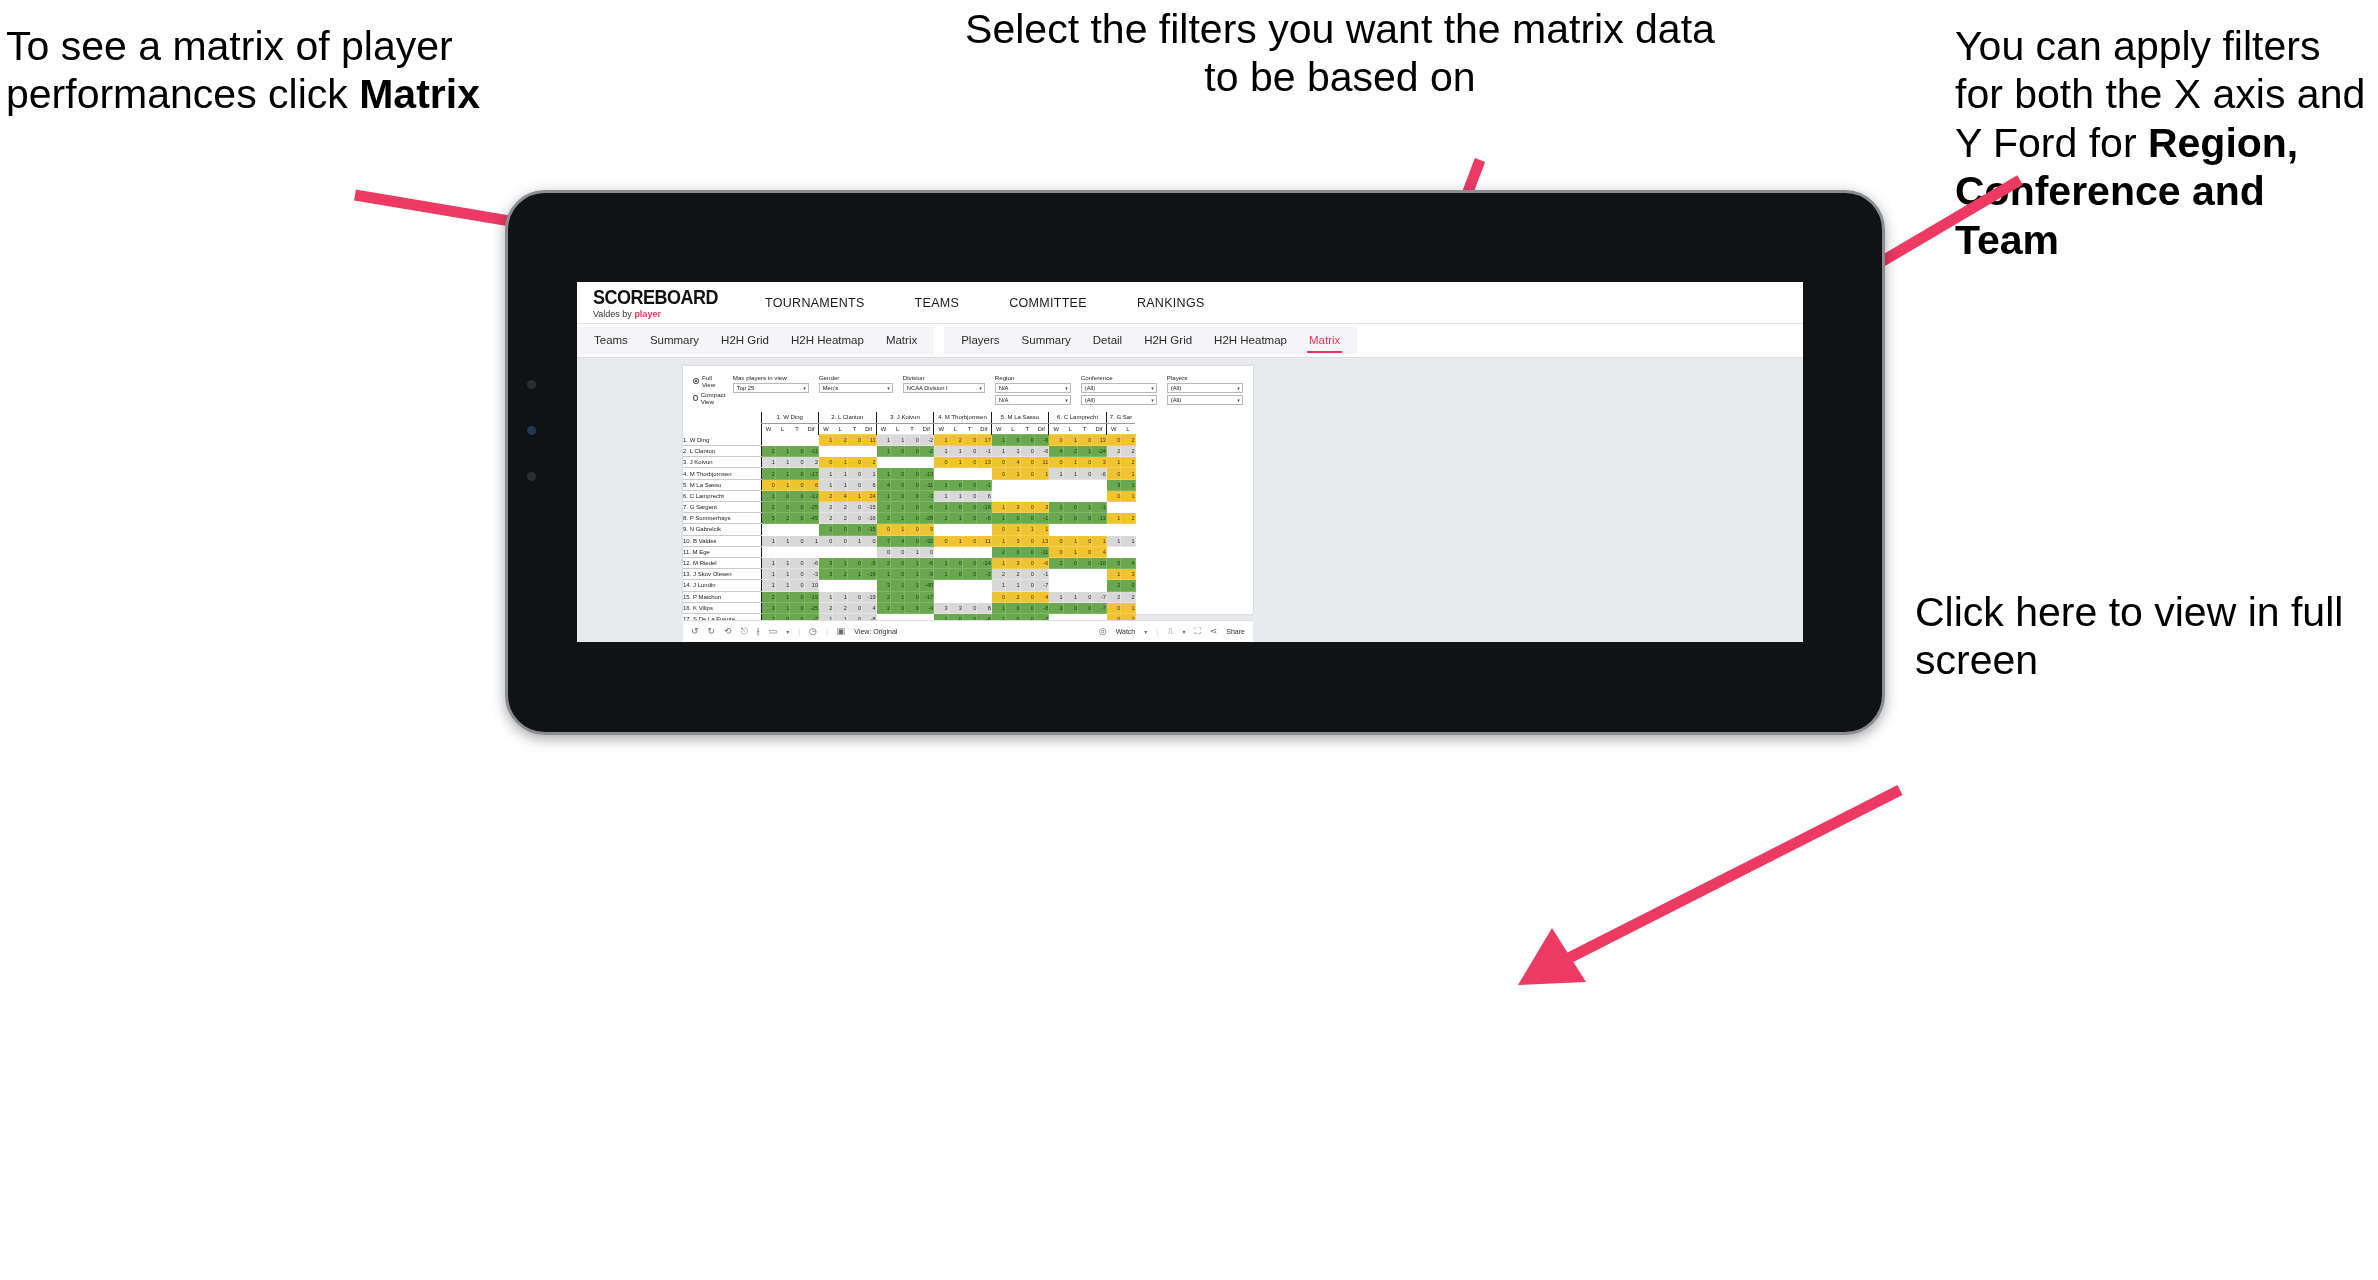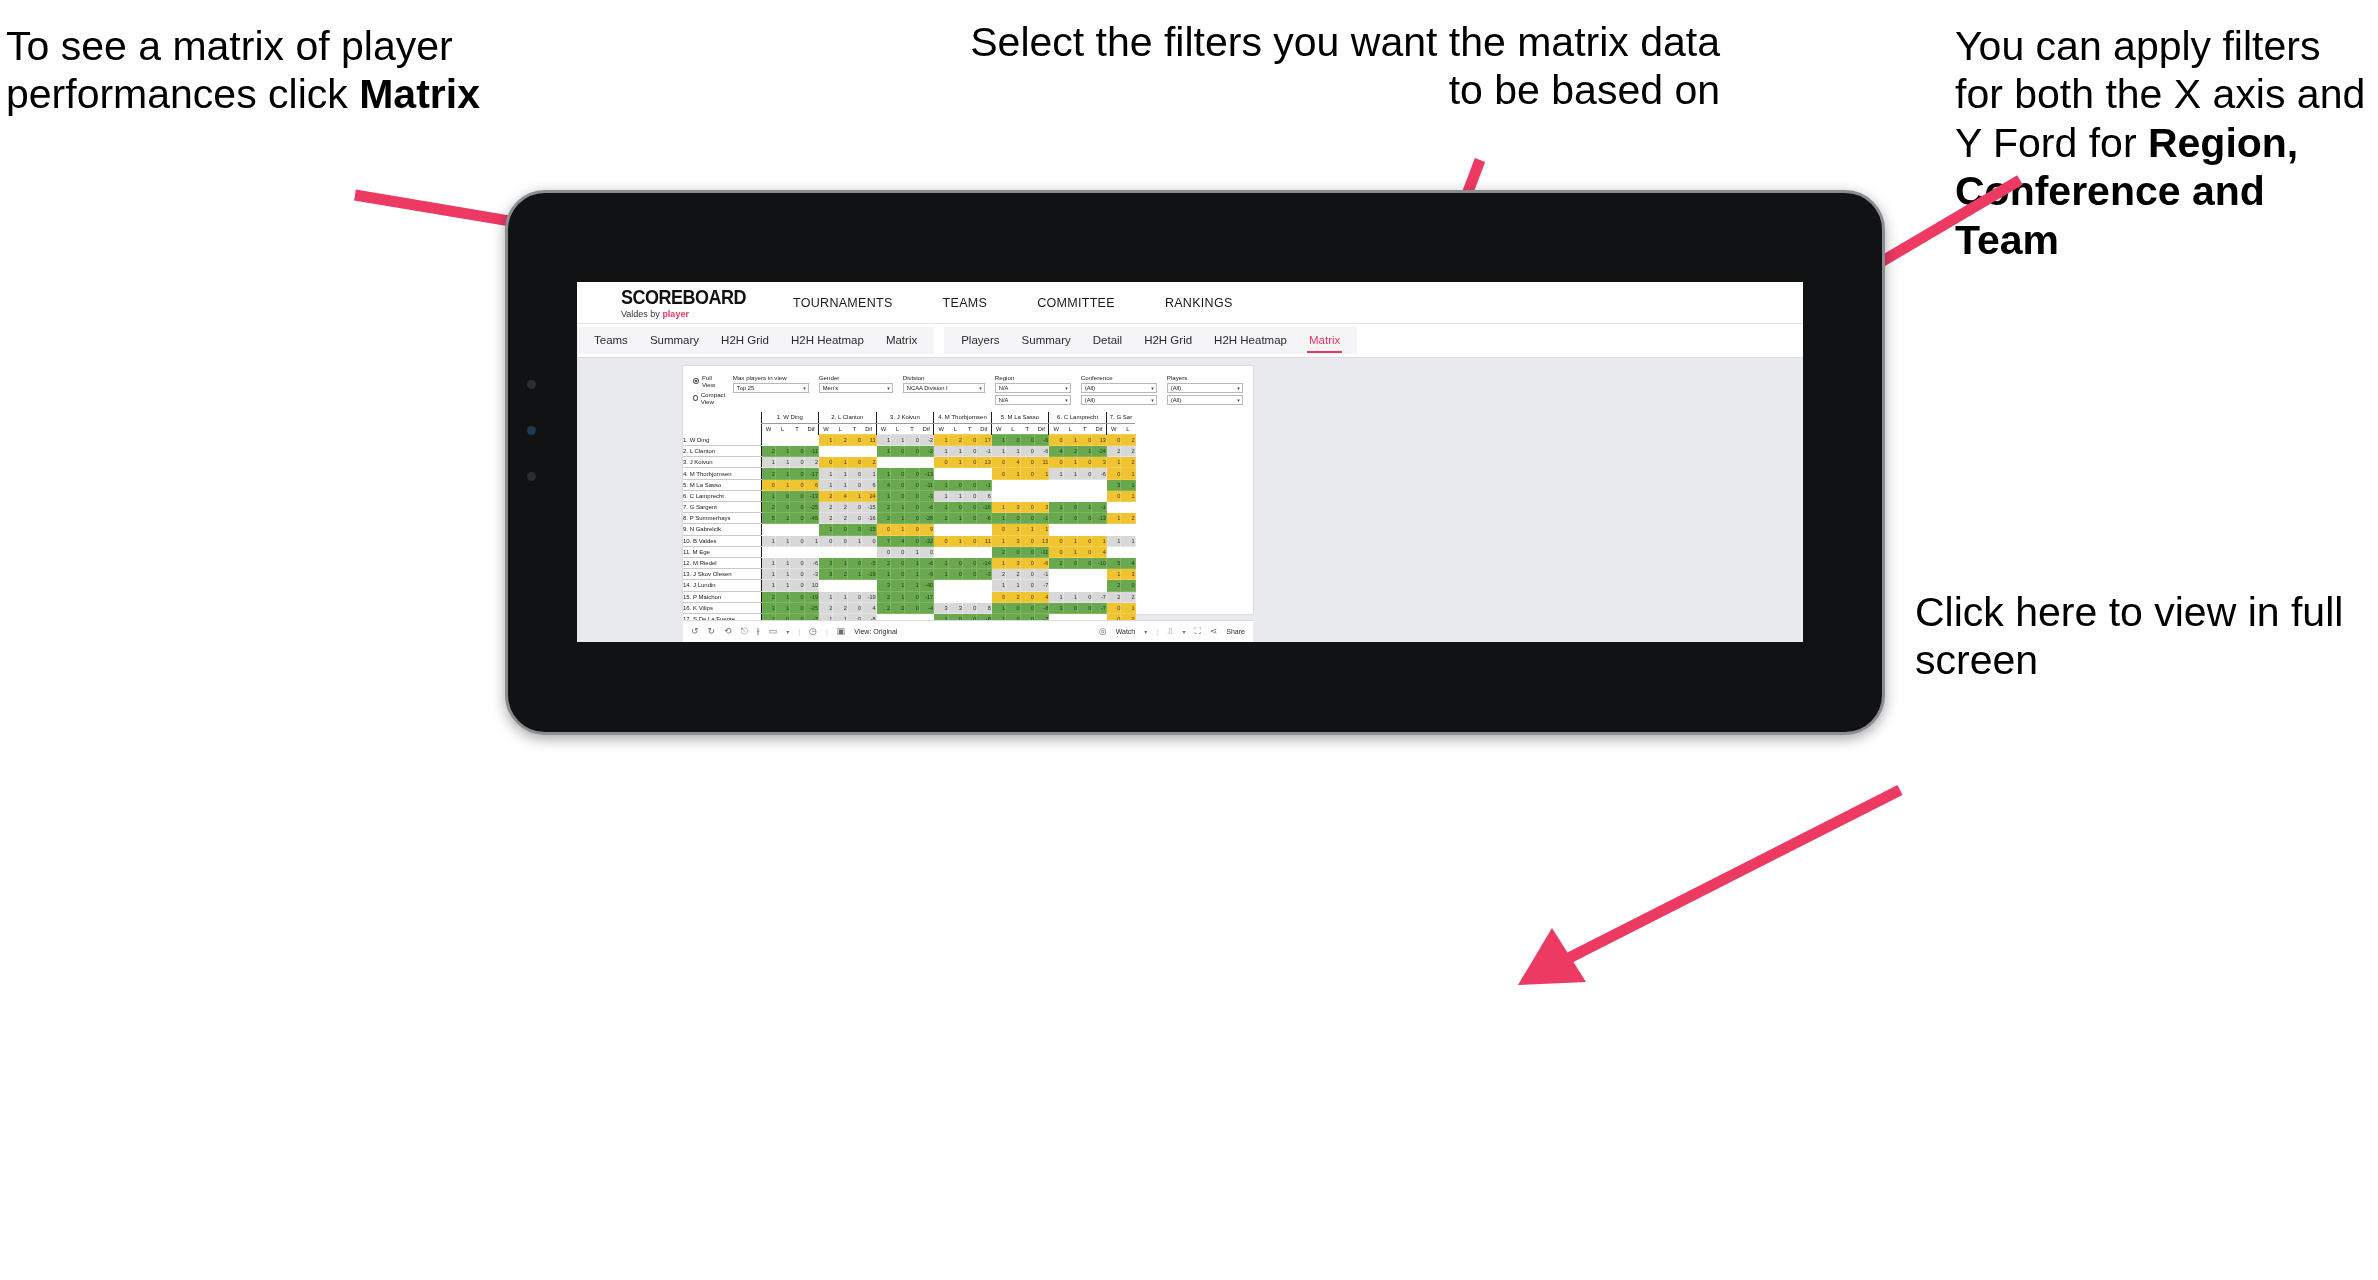--- a/index.html
+++ b/index.html
@@ -16,21 +16,21 @@
   .anno {
     position:absolute;
     color:#000;
     font-size:41px;
     line-height:1.18;
     font-family:"Liberation Sans", sans-serif;
     font-weight:400;
   }
   .anno b { font-weight:bold; }
   #anno-matrix   { left:6px;   top:22px;  width:540px; }
-  #anno-filters  { left:960px; top:18px;  width:760px; text-align:right;}
+  #anno-filters  { left:960px; top:5px;  width:760px; text-align:center;}
   #anno-axis     { left:1955px;top:22px;  width:420px; }
   #anno-full     { left:1915px;top:588px; width:460px; }
 
   
   #arrows { position:absolute; left:0; top:0; width:2378px; height:1280px; pointer-events:none; }
 
   
   #tablet {
     position:absolute;
     left:505px; top:190px;
@@ -54,21 +54,21 @@
     width:1226px; height:360px;
     background:#ffffff;
     overflow:hidden;
   }
 
   
   .app-top {
     height:42px; background:#fff; border-bottom:1px solid #e3e3e6;
     display:flex; align-items:center; padding-left:16px;
   }
-  .logo-block { width:140px;margin-left:28px; }
+  .logo-block { width:140px; }
   .logo-main {
     font-family:"Liberation Sans", sans-serif;
     font-weight:bold; font-size:18px; letter-spacing:-.5px;
     color:#111; line-height:18px;
     transform:scaleY(1.12); transform-origin:left top;
   }
   .logo-sub { font-size:9px; color:#333; margin-top:4px; }
   .logo-sub .brand { color:#e8365d; font-weight:bold; }
   .topnav { display:flex; gap:14px; margin-left:14px; }
   .topnav-item {

